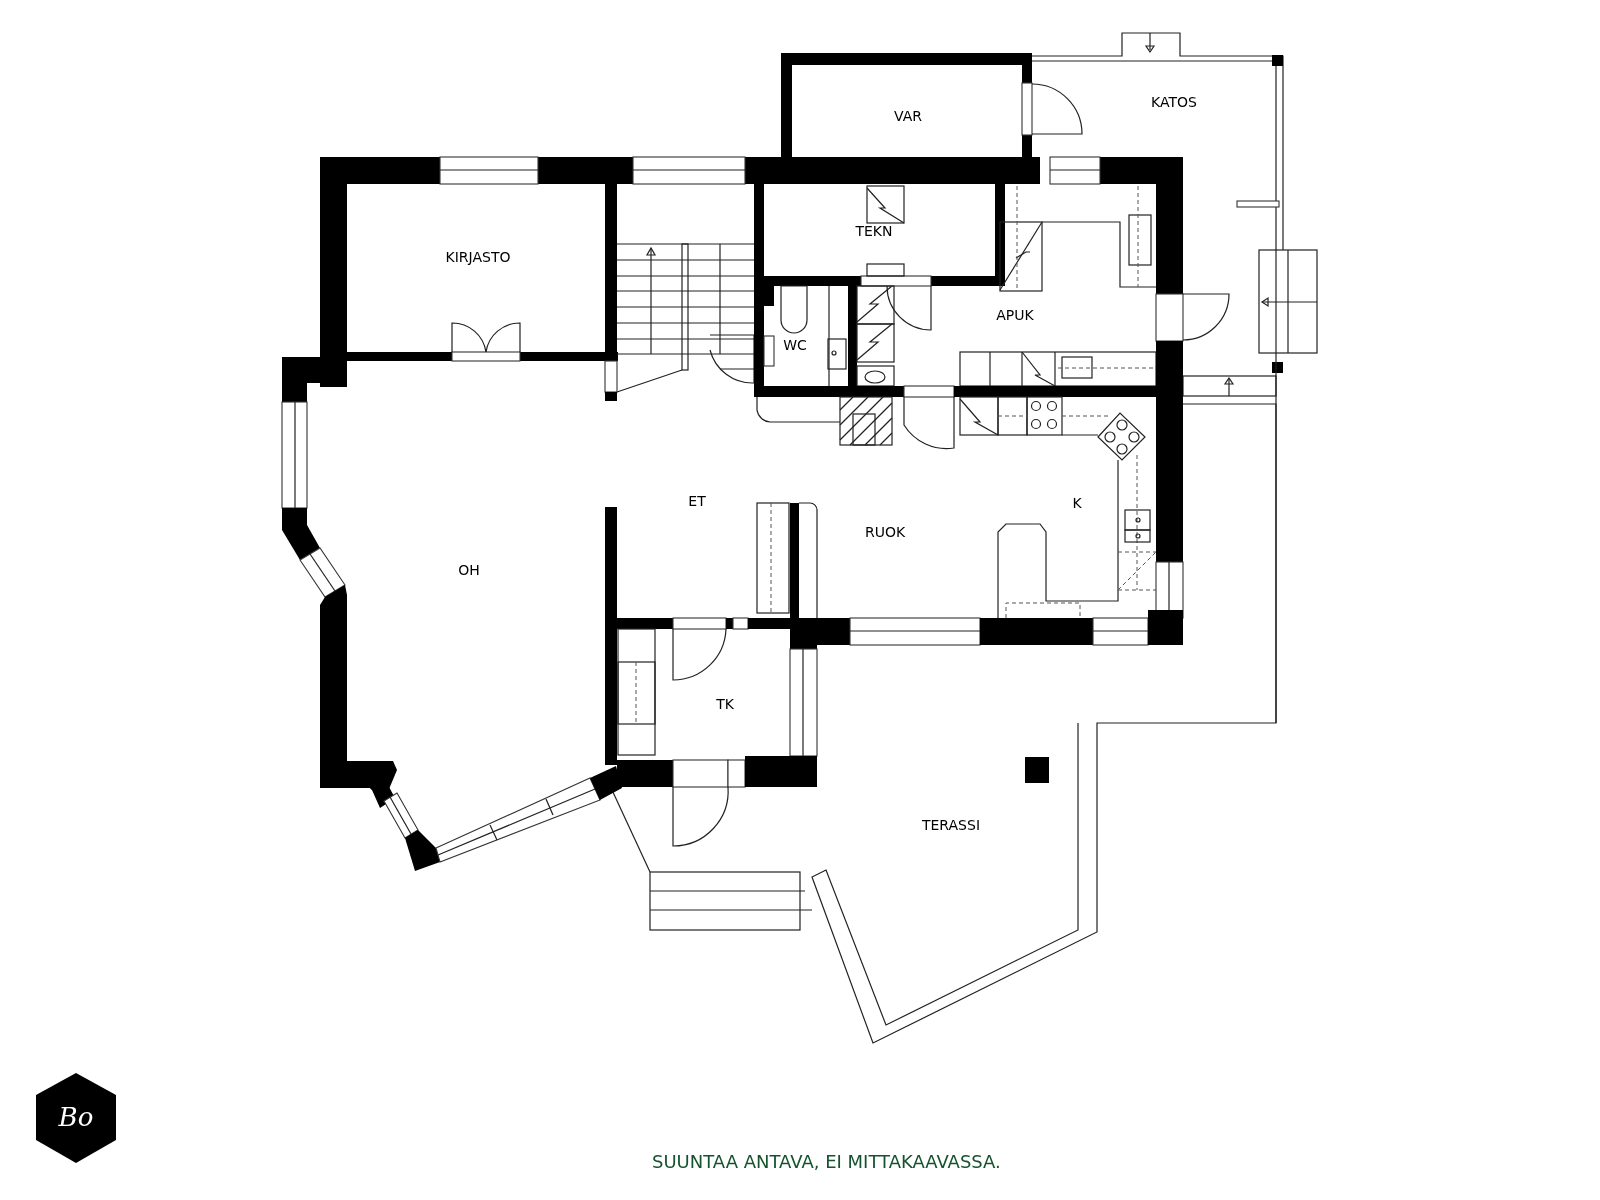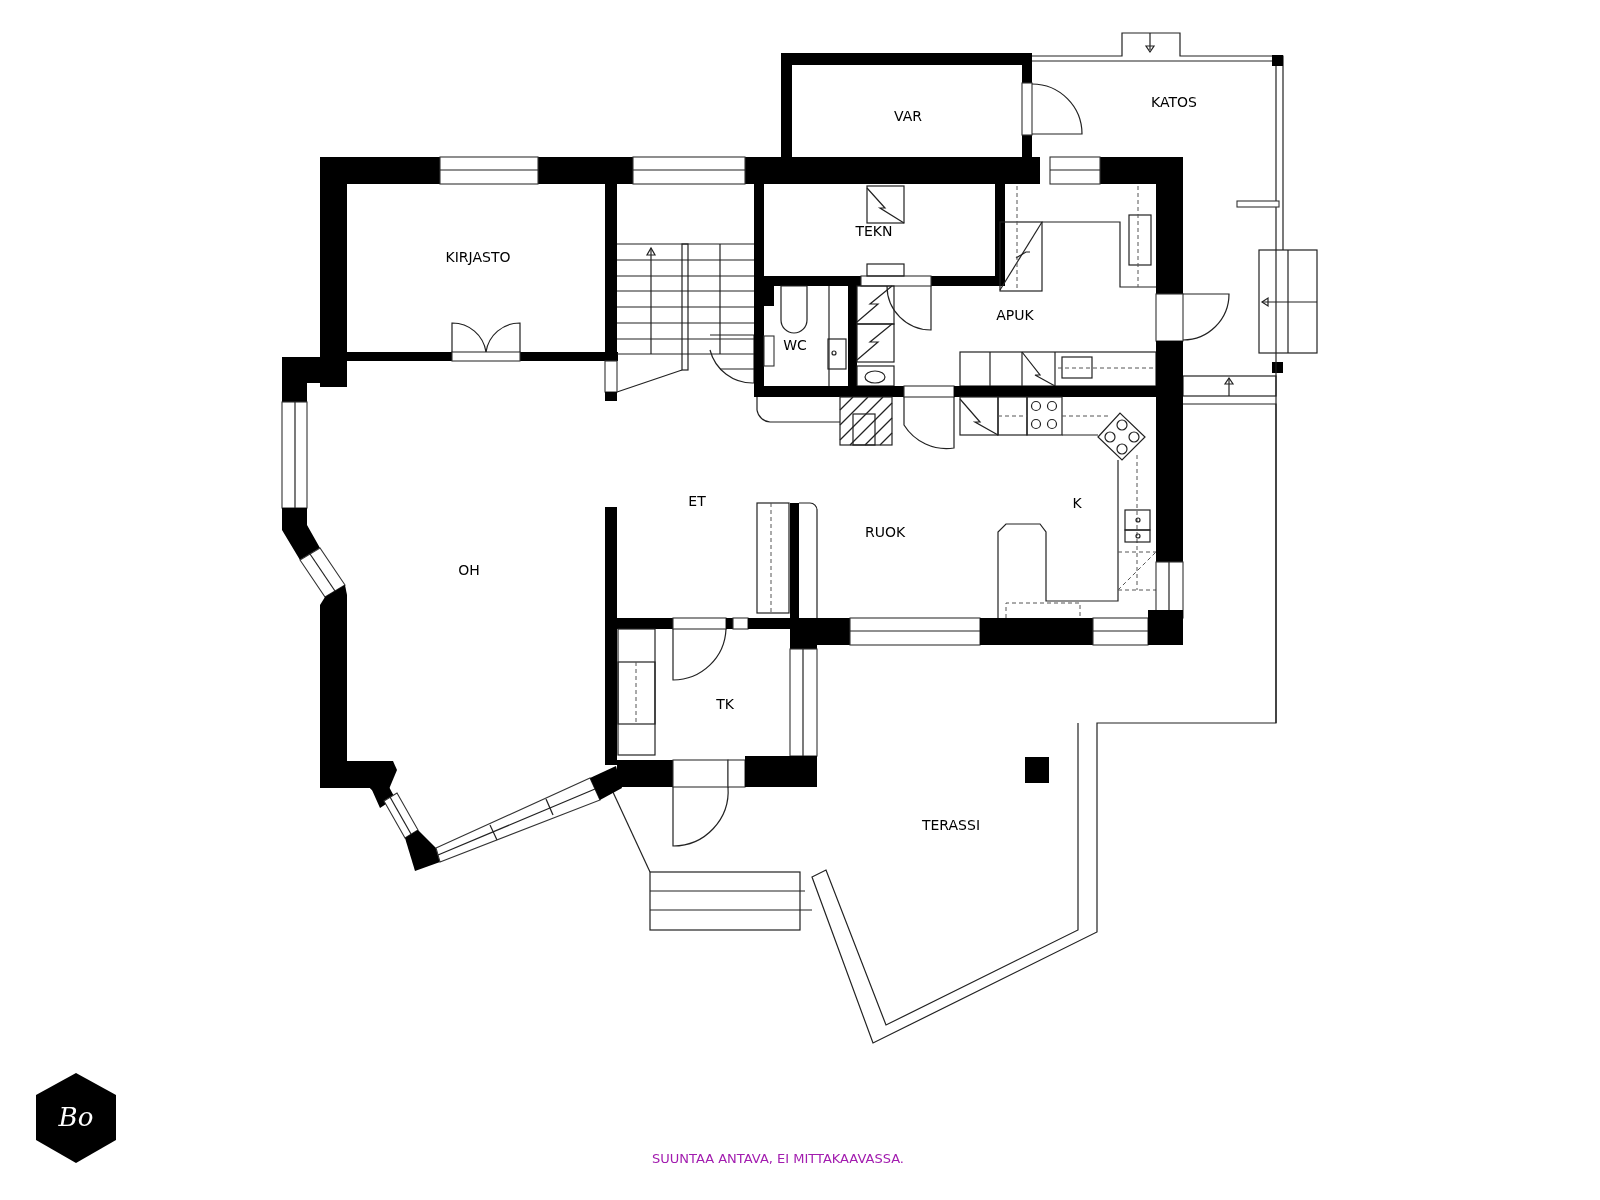--- a/index.html
+++ b/index.html
@@ -3,21 +3,21 @@
 <meta charset="utf-8">
 <style>
   html,body{margin:0;padding:0;background:#ffffff;}
   body{width:1600px;height:1200px;position:relative;overflow:hidden;font-family:"DejaVu Sans",sans-serif;}
   #plan{position:absolute;left:0;top:0;width:1600px;height:1200px;}
   .wall{fill:#000;}
   .thin{fill:none;stroke:#222;stroke-width:1.2;}
   .win{fill:#fff;stroke:#333;stroke-width:1.1;}
   .dash{fill:none;stroke:#555;stroke-width:1;stroke-dasharray:4 3;}
   .room-label{font-family:"DejaVu Sans",sans-serif;font-size:14px;fill:#000;text-anchor:middle;dominant-baseline:middle;}
-  .footer{position:absolute;left:652px;top:1151px;font-family:"DejaVu Sans",sans-serif;font-size:13px;color:#a21caf;letter-spacing:0px;}
+  .footer{position:absolute;left:652px;top:1151px;font-family:"DejaVu Sans",sans-serif;font-size:18px;color:#14532d;letter-spacing:0px;}
   .logo{position:absolute;left:36px;top:1073px;width:80px;height:90px;}
 </style>
 </head>
 <body>
 
 <svg id="plan" viewBox="0 0 1600 1200" xmlns="http://www.w3.org/2000/svg">
 
   <g>
     <polyline class="thin" points="1183,404 1276,404 1276,723 1097,723 1097,932 873,1043 812,877 826,870 886,1025 1078,930 1078,723"></polyline>
     <polyline class="thin" points="1276,723 1276,404"></polyline>

